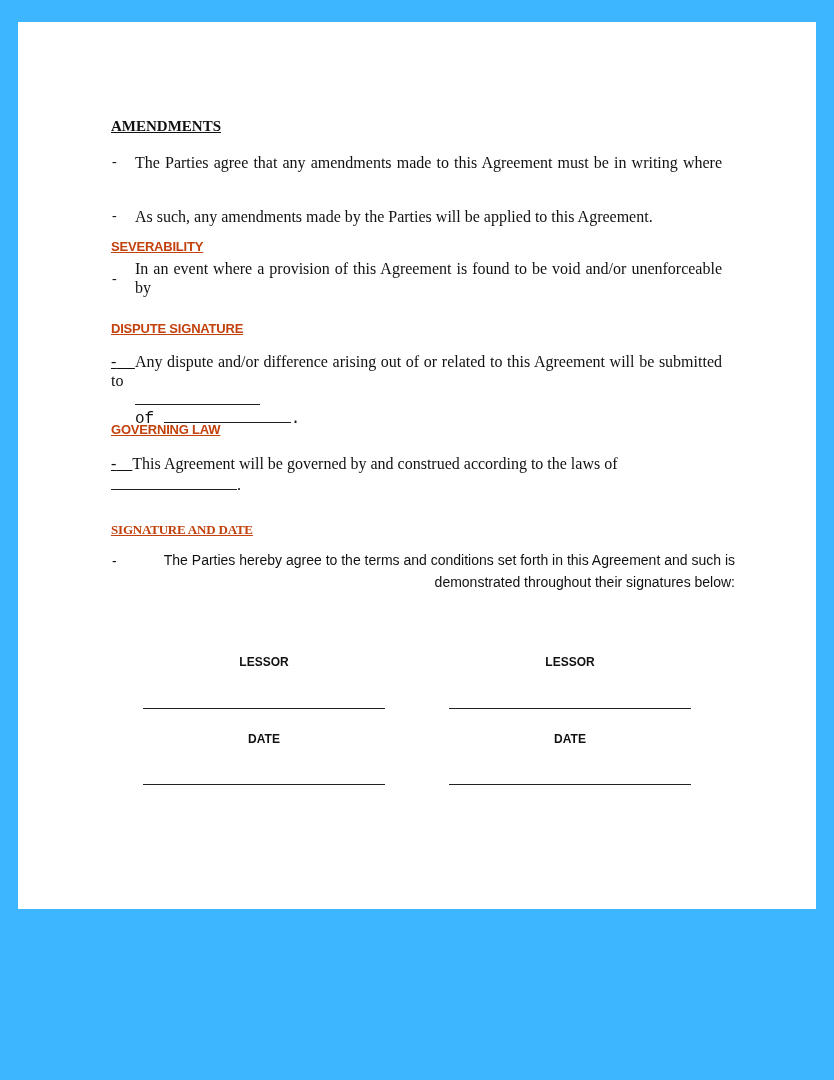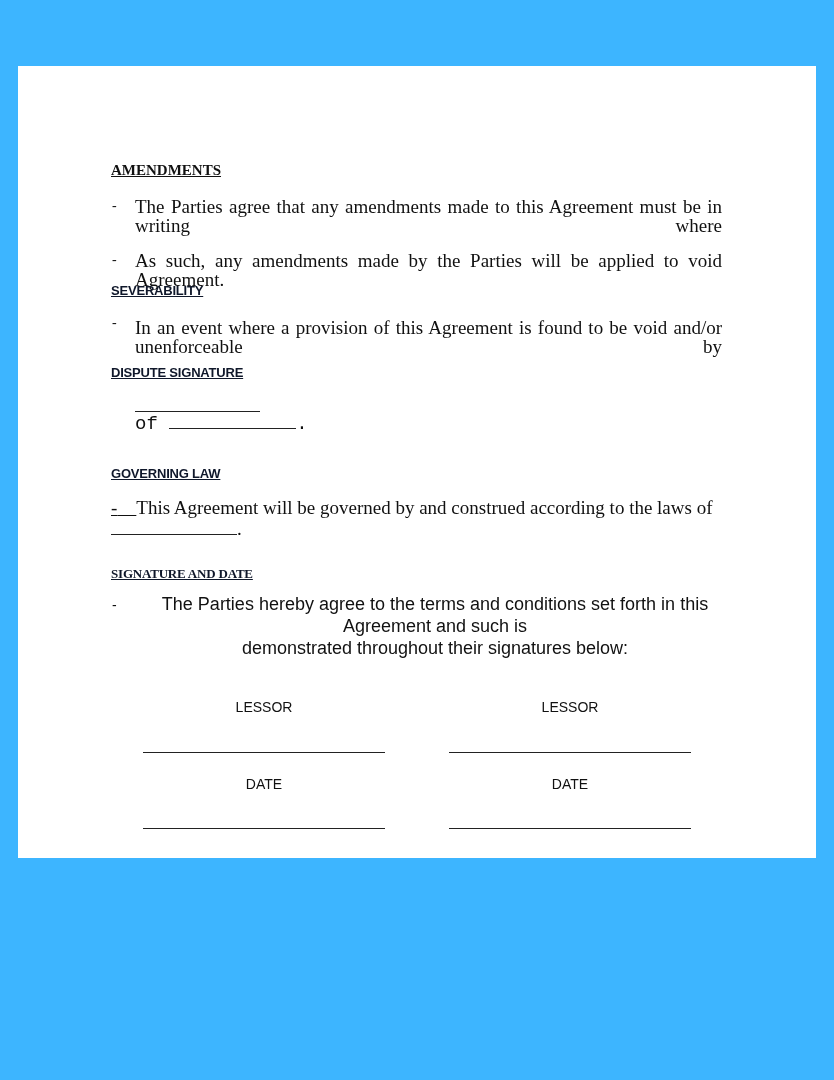--- a/index.html
+++ b/index.html
@@ -5,57 +5,57 @@
     html, body { margin: 0; padding: 0; }
     body {
       width: 834px; height: 1080px;
       background: #3db5ff;
       position: relative;
       overflow: hidden;
     }
     .page {
       position: absolute;
       left: 18px; top: 22px;
-      width: 798px; height: 792px;
+      width: 798px; height: 887px;
       background: #ffffff;
-      margin-top: 44px;
     }
     .abs { position: absolute; }
     .serif { font-family: "Liberation Serif", serif; color: #111; }
     .sans { font-family: "Liberation Sans", sans-serif; color: #111; }
     .h-serif {
       font-family: "Liberation Serif", serif;
       font-weight: bold; font-size: 15px;
       text-decoration: underline;
       color: #111;
     }
     .h-sans {
       font-family: "Liberation Sans", sans-serif;
       font-weight: bold; font-size: 13px;
       text-decoration: underline;
-      color: #0f172a;
+      color: #c2410c;
       letter-spacing: -0.2px;
     }
     .dash { position: absolute; font-size: 14px; }
     .para {
       position: absolute;
-      font-size: 19px;
+      font-size: 16px;
       line-height: 19px;
       text-align: justify;
     }
-    .para.sans { font-size: 18px; line-height: 22px; text-align: center; }
+    .para.sans { font-size: 14px; line-height: 22px; text-align: right; }
     .ul-dash { text-decoration: underline; }
     .blank { display: inline-block; border-bottom: 1px solid #222; height: 13px; vertical-align: baseline; }
     .sig-label {
       position: absolute;
       font-family: "Liberation Sans", sans-serif;
-      font-size: 14px;
+      font-size: 12px;
       color: #111;
       width: 242px;
       text-align: center;
+      font-weight: bold;
     }
     .sig-line {
       position: absolute;
       width: 242px;
       height: 0;
       border-top: 1.5px solid #222;
     }
   </style>
 </head>
 <body>
@@ -64,33 +64,36 @@
 
   <div class="abs h-serif" style="left:93px; top:96px;">AMENDMENTS</div>
 
   <div class="dash serif" style="left:94px; top:132px;">-</div>
   <div class="para serif" style="left:117px; top:131px; width:587px;">
     <div style="text-align:justify; text-align-last:justify;">The Parties agree that any amendments made to this Agreement must be in writing where</div>
   </div>
 
   <div class="dash serif" style="left:94px; top:186px;">-</div>
   <div class="para serif" style="left:117px; top:185px; width:587px;">
-    <div>As such, any amendments made by the Parties will be applied to void Agreement.</div>
+    <div>As such, any amendments made by the Parties will be applied to this Agreement.</div>
   </div>
 
   <div class="abs h-sans" style="left:93px; top:217px;">SEVERABILITY</div>
 
   <div class="dash serif" style="left:94px; top:249px;">-</div>
-  <div class="para serif" style="left:117px; top:252px; width:587px;">
+  <div class="para serif" style="left:117px; top:237px; width:587px;">
     <div style="text-align:justify; text-align-last:justify;">In an event where a provision of this Agreement is found to be void and/or unenforceable by</div>
   </div>
 
   <div class="abs h-sans" style="left:93px; top:299px;">DISPUTE SIGNATURE</div>
 
   <div class="para serif" style="left:93px; top:330px; width:611px;">
+    <div style="text-align:justify; text-align-last:justify;">
+      <span class="ul-dash"><span>-</span>&nbsp;&nbsp;&nbsp;&nbsp;</span><span>Any dispute and/or difference arising out of or related to this Agreement will be submitted to</span>
+    </div>
     <div style="padding-left:24px; text-align:justify; text-align-last:justify;">
       <span class="blank" style="width:125px;"></span>
     </div>
     <div style="padding-left:24px;font-family:Liberation Mono, monospace;">
       <span>of</span>
       <span class="blank" style="width:127px;"></span><span>.</span>
     </div>
   </div>
 
   <div class="abs h-sans" style="left:93px; top:400px;text-decoration:underline;">GOVERNING LAW</div>

